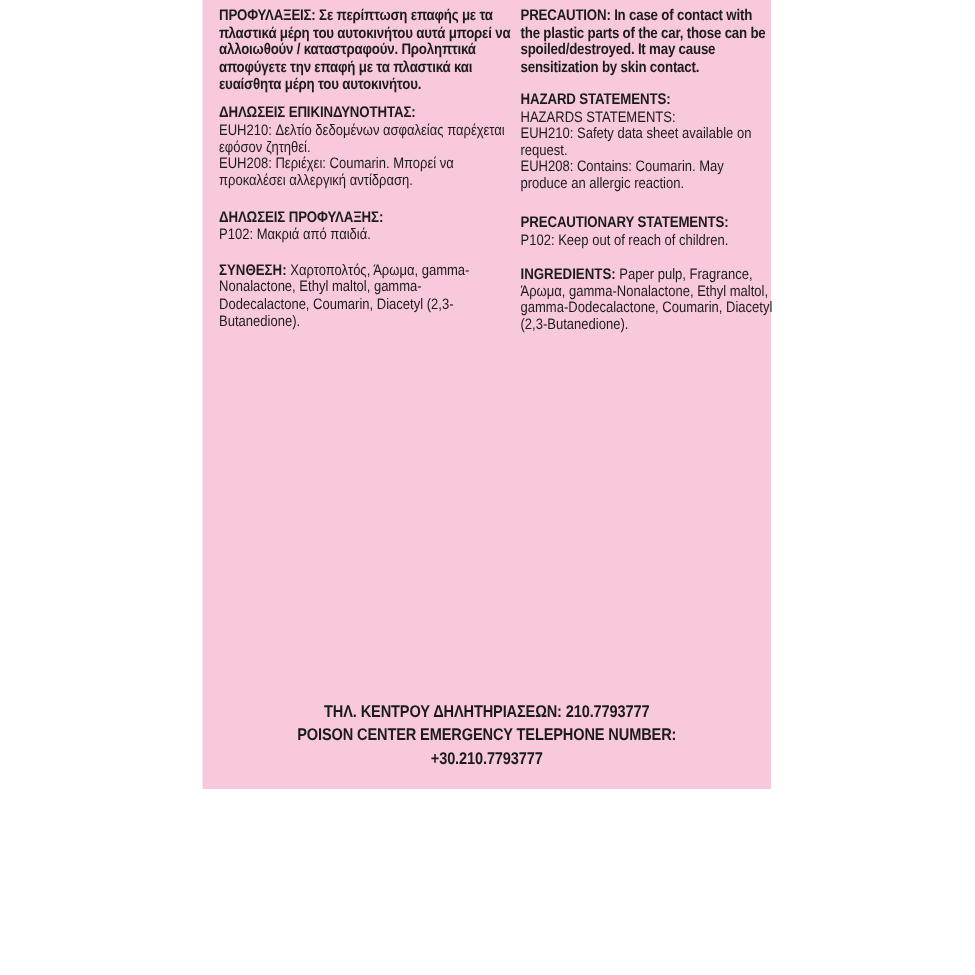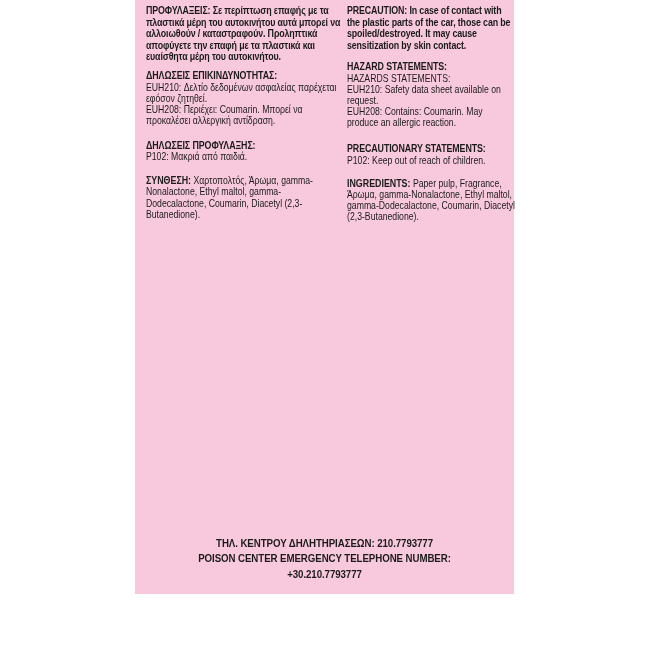--- a/index.html
+++ b/index.html
@@ -13,21 +13,21 @@
     height: 650px;
     background: #ffffff;
     overflow: hidden;
     font-family: "Liberation Sans", sans-serif;
   }
   .panel {
     position: absolute;
     left: 135px;
     top: 0;
     width: 379px;
-    height: 594px;
+    height: 526px;
     background: #F8C9DC;
   }
   .col {
     position: absolute;
     top: 3px;
     color: #1b1b1b;
     transform: scaleX(0.86);
     transform-origin: top left;
   }
   .col-greek   { left: 11px;  width: 226px; }

